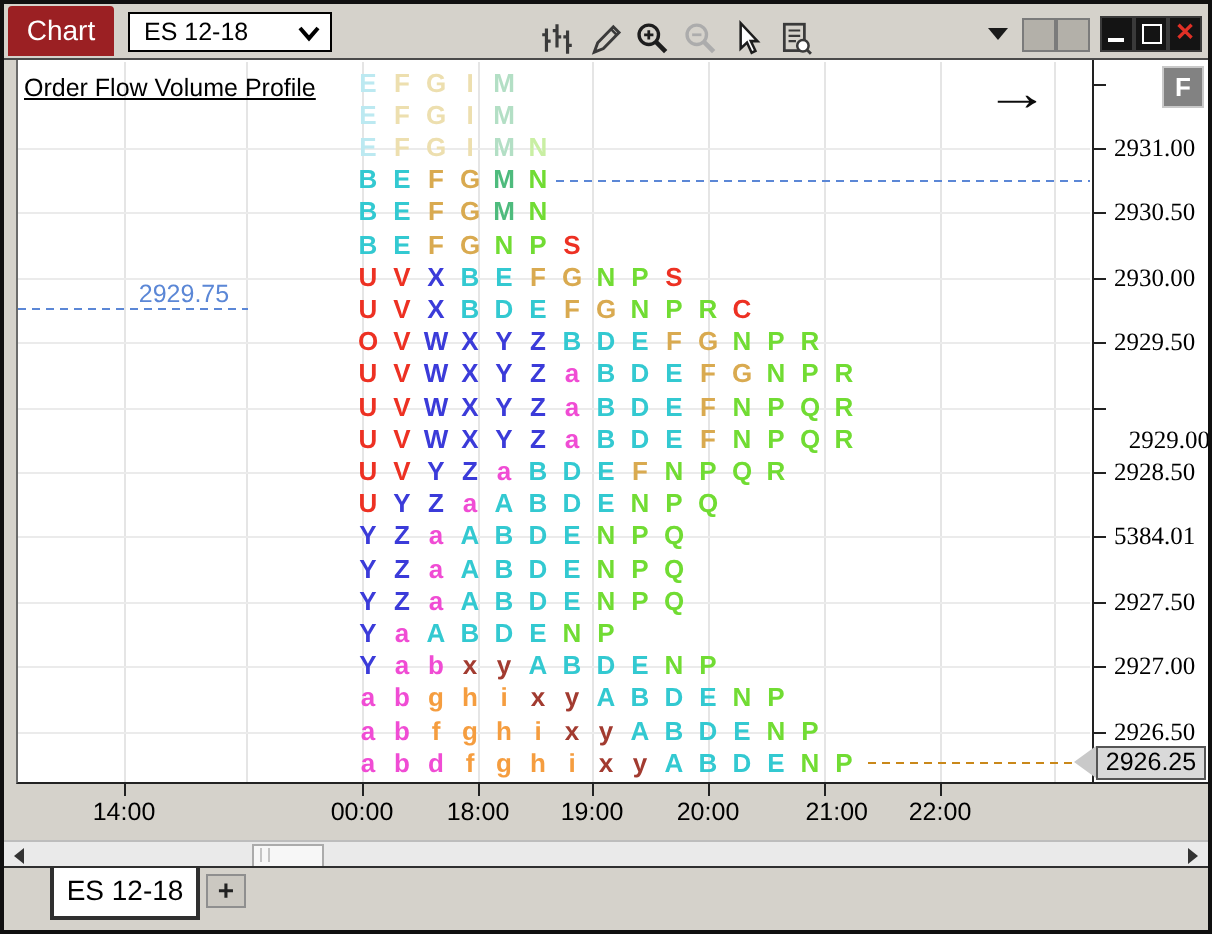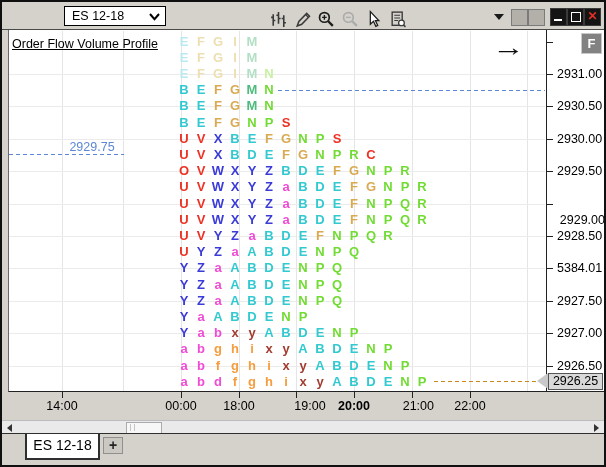--- a/index.html
+++ b/index.html
@@ -29,21 +29,21 @@
   #jump-arrow{position:absolute;left:498px;top:33px;width:38px;font-size:25px;font-weight:bold;color:#0c0c0c;
     transform:scaleX(1.3);z-index:6;}
   #fs-button{position:absolute;left:581px;top:33px;width:21px;height:21px;background:#828282;border:1px solid #C9C9C9;
     box-sizing:border-box;color:#fff;font-size:13px;font-weight:bold;text-align:center;line-height:19px;z-index:7;}
   .dash-blue{position:absolute;height:1px;z-index:3;
     background:repeating-linear-gradient(90deg,#5B87D6 0 4px,transparent 4px 7px);}
   .dash-orange{position:absolute;height:1px;z-index:3;
     background:repeating-linear-gradient(90deg,#C9881A 0 4px,transparent 4px 7px);}
   #left-price-label{position:absolute;left:60px;top:140px;width:64px;text-align:center;font-size:12.5px;color:#5B87D6;z-index:4;}
   .ptick{position:absolute;left:546px;width:7px;height:1px;background:#222;z-index:5;}
-  .plabel{position:absolute;left:557px;width:48px;font-size:12.5px;color:#000;z-index:5;}
+  .plabel{position:absolute;left:557px;width:48px;font-size:12.5px;color:#000;z-index:5;font-family:Liberation Serif, serif;}
   #price-marker{position:absolute;left:548px;top:373px;width:55px;height:17px;background:#D9D9D9;border:1px solid #555;
     box-sizing:border-box;font-size:12.5px;text-align:center;line-height:15px;color:#000;z-index:8;}
   #price-marker-tip{position:absolute;left:537px;top:373px;width:0;height:0;z-index:8;
     border-top:8.5px solid transparent;border-bottom:8.5px solid transparent;border-right:11px solid #C9C9C9;}
   
   .ttick{position:absolute;top:392px;width:1px;height:6px;background:#222;z-index:5;}
   .tlabel{position:absolute;top:399px;width:44px;text-align:center;font-size:12.5px;color:#000;z-index:5;}
   
   #scrollbar{position:absolute;left:2px;top:420px;width:602px;height:14px;background:#EAEAEA;
     border-top:1px solid #BDBDBD;border-bottom:1px solid #C6C6C6;box-sizing:border-box;z-index:10;}
@@ -56,20 +56,21 @@
     border:2px solid #2F2F2F;border-top:none;box-sizing:border-box;font-size:14px;text-align:center;line-height:23px;color:#000;z-index:12;}
   #add-tab-button{position:absolute;left:103px;top:437px;width:20px;height:17px;background:#CBC8C1;border:1px solid #8F8F8F;
     box-sizing:border-box;font-size:14px;font-weight:bold;text-align:center;line-height:14px;color:#222;z-index:12;}
 </style>
 </head>
 <body>
 
 <div id="window">
 
   <div id="titlebar">
+    <div id="chart-tab">Chart</div>
 
     <div class="dropdown" style="left:62px;width:102px;">
       <span>ES 12-18</span>
       <svg class="dd-chev" width="11" height="8" viewBox="0 0 11 8">
           <polyline points="1,1 5.5,6.2 10,1" fill="none" stroke="#000" stroke-width="2"></polyline>
         </svg>
     </div>
 
     <svg class="tbicon" style="left:267px;" viewBox="0 0 18 18">
       <path d="M4 4v11 M4 7H2 M4 10h2 M9 2v11 M9 5H7 M9 8h2 M14 5v11 M14 8h-2 M14 12h2" fill="none" stroke="#3A3A3A" stroke-width="1.5"></path>
@@ -402,23 +403,23 @@
       <div class="plabel" style="top: 358.5px;">2926.50</div>
     </div>
   <div id="time-axis-layer">
       <div class="ttick" style="left: 62px;"></div>
       <div class="tlabel" style="left: 40px;">14:00</div>
       <div class="ttick" style="left: 181px;"></div>
       <div class="tlabel" style="left: 159px;">00:00</div>
       <div class="ttick" style="left: 239px;"></div>
       <div class="tlabel" style="left: 217px;">18:00</div>
       <div class="ttick" style="left: 296px;"></div>
-      <div class="tlabel" style="left: 288px;">19:00</div>
+      <div class="tlabel" style="left: 274px;">19:00</div>
       <div class="ttick" style="left: 354px;"></div>
-      <div class="tlabel" style="left: 332px; font-weight: bold;">20:00</div>
+      <div class="tlabel" style="left: 332px;">20:00</div>
       <div class="ttick" style="left: 412px;"></div>
       <div class="tlabel" style="left: 390px; text-align: right;">21:00</div>
       <div class="ttick" style="left: 470px;"></div>
       <div class="tlabel" style="left: 448px;">22:00</div>
     </div>
 
   <div id="price-marker-tip"></div>
   <div id="price-marker">2926.25</div>
 
   <div id="scrollbar">

